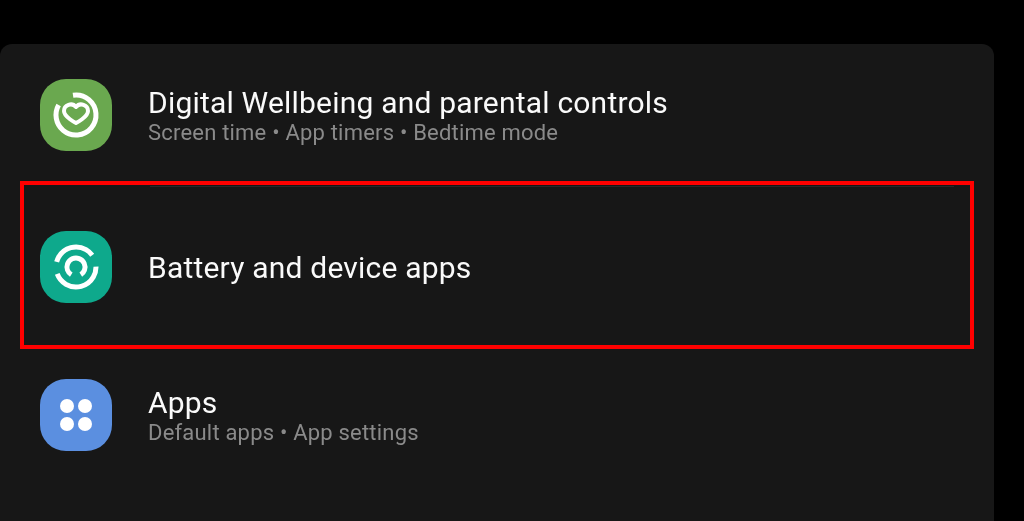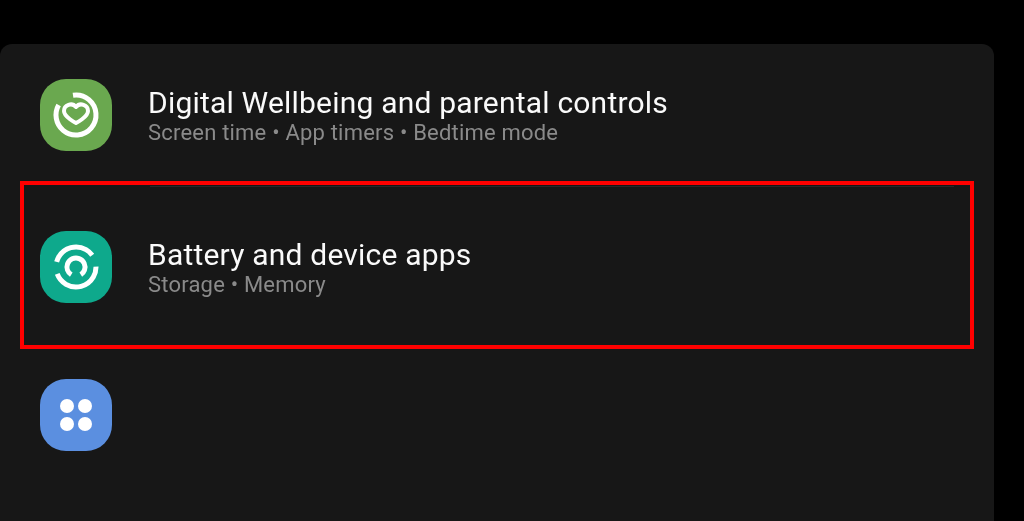--- a/index.html
+++ b/index.html
@@ -80,30 +80,33 @@
   <div class="row row-2">
     <div class="icon-wrap">
       <svg width="72" height="72" viewBox="0 0 72 72">
         <rect x="0" y="0" width="72" height="72" rx="26" ry="26" fill="#0ea98c"></rect>
         <circle cx="36" cy="36" r="20" fill="none" stroke="#ffffff" stroke-width="5" stroke-dasharray="45 12 45 12" transform="rotate(30 36 36)"></circle>
         <circle cx="36" cy="36" r="9" fill="none" stroke="#ffffff" stroke-width="5" stroke-dasharray="34 10" transform="rotate(200 36 36)"></circle>
       </svg>
     </div>
     <div class="texts">
       <div class="title">Battery and device apps</div>
-      <div class="sub">Storage  •  Memory</div>
     </div>
   </div>
 
   <div class="row row-3">
     <div class="icon-wrap">
       <svg width="72" height="72" viewBox="0 0 72 72">
         <rect x="0" y="0" width="72" height="72" rx="26" ry="26" fill="#5b8fe0"></rect>
         <circle cx="27" cy="27" r="7" fill="#ffffff"></circle>
         <circle cx="45" cy="27" r="7" fill="#ffffff"></circle>
         <circle cx="27" cy="45" r="7" fill="#ffffff"></circle>
         <circle cx="45" cy="45" r="7" fill="#ffffff"></circle>
       </svg>
     </div>
+    <div class="texts">
+      <div class="title">Apps</div>
+      <div class="sub">Default apps  •  App settings</div>
+    </div>
   </div>
 
   <div class="highlight-box"></div>
 </div>
 
 </body></html>

